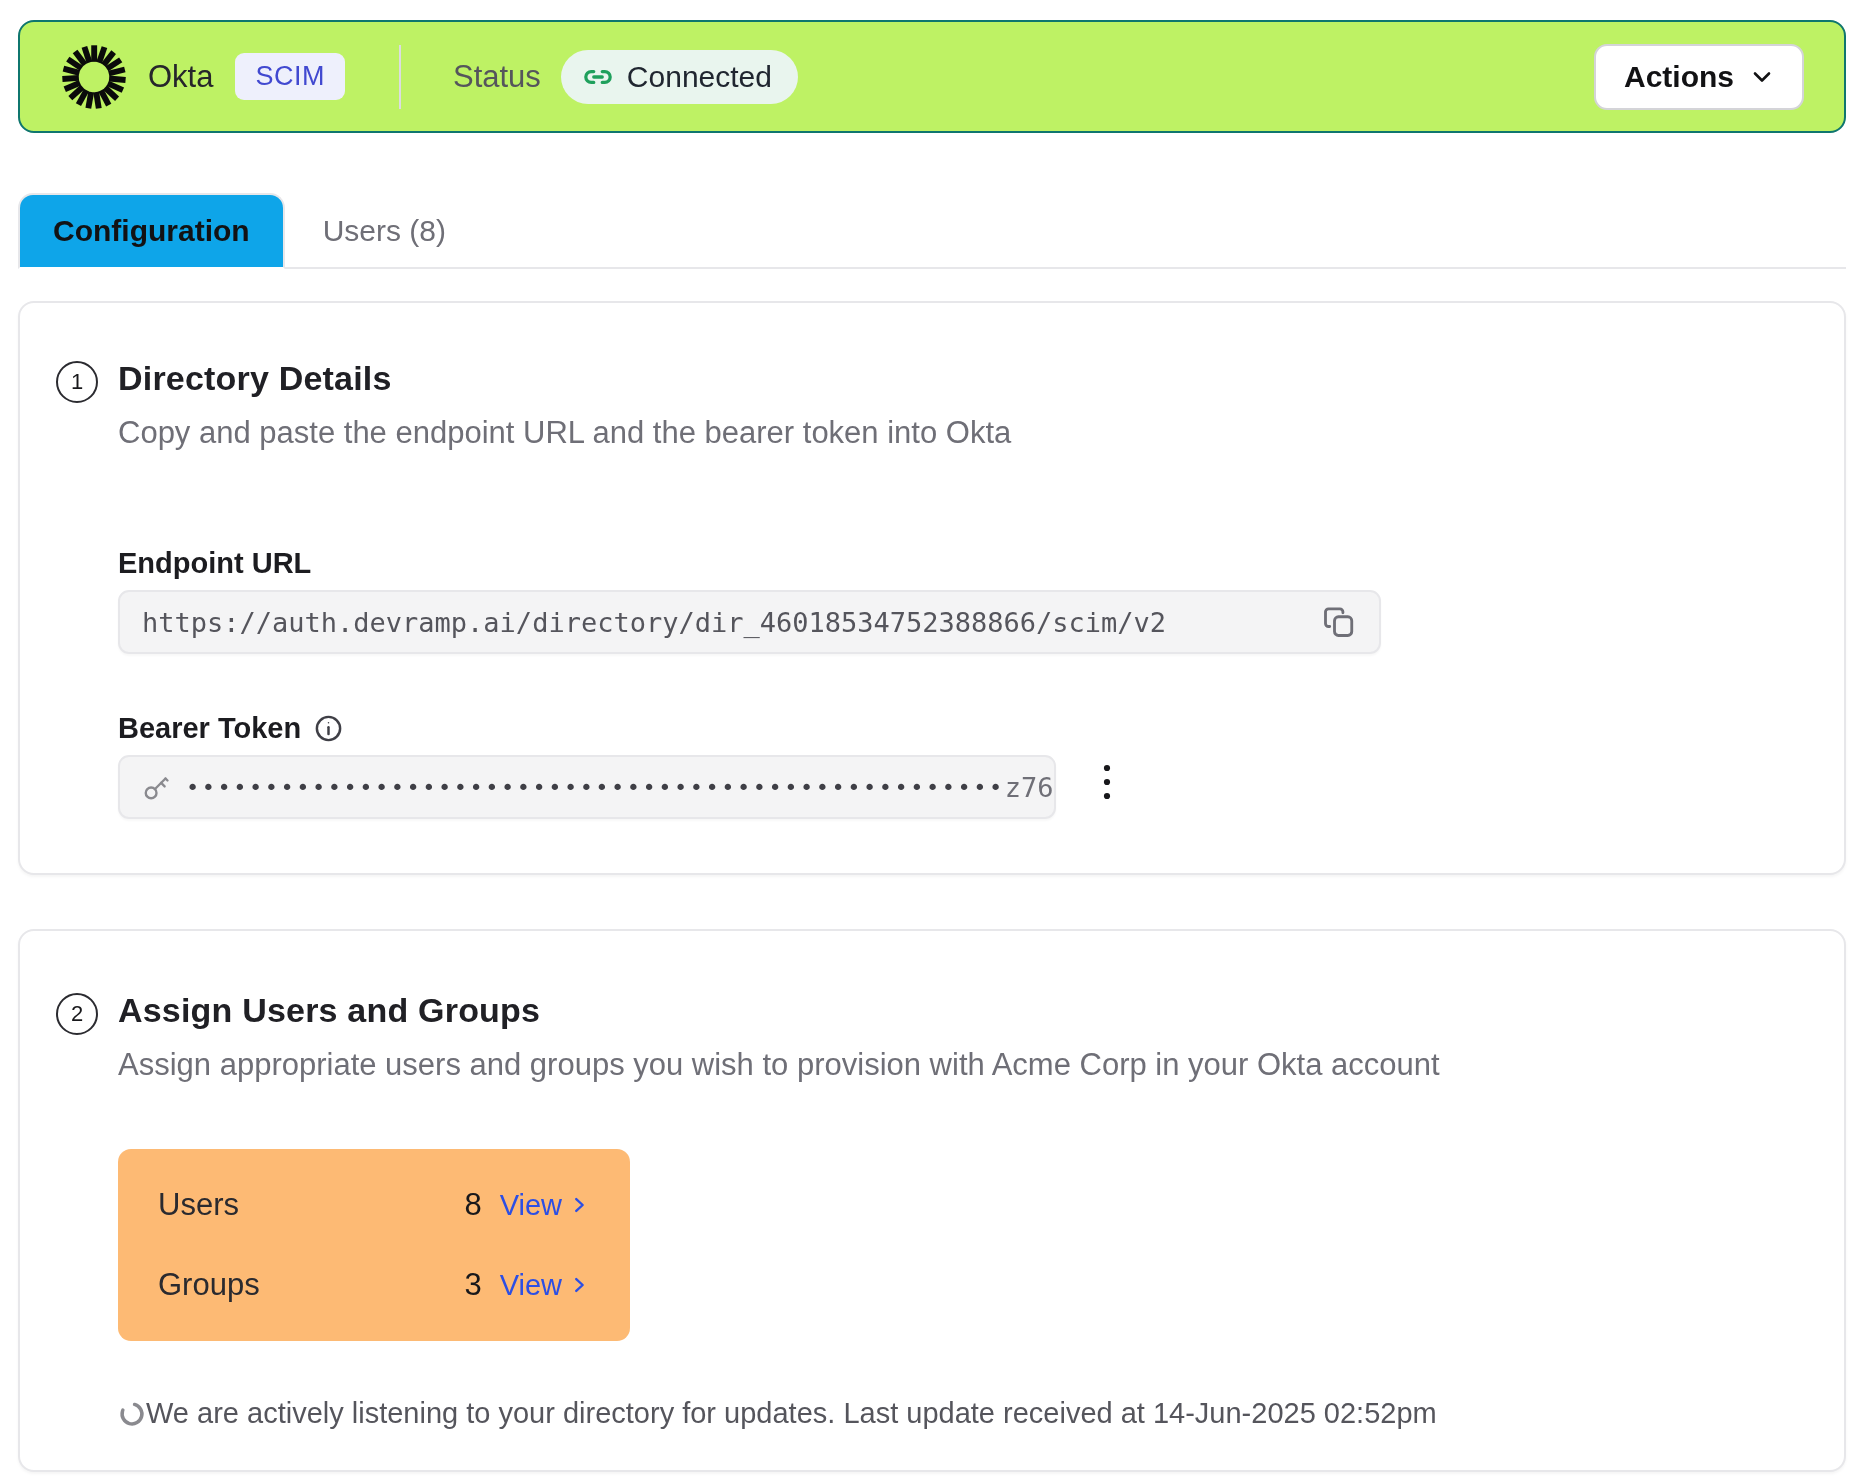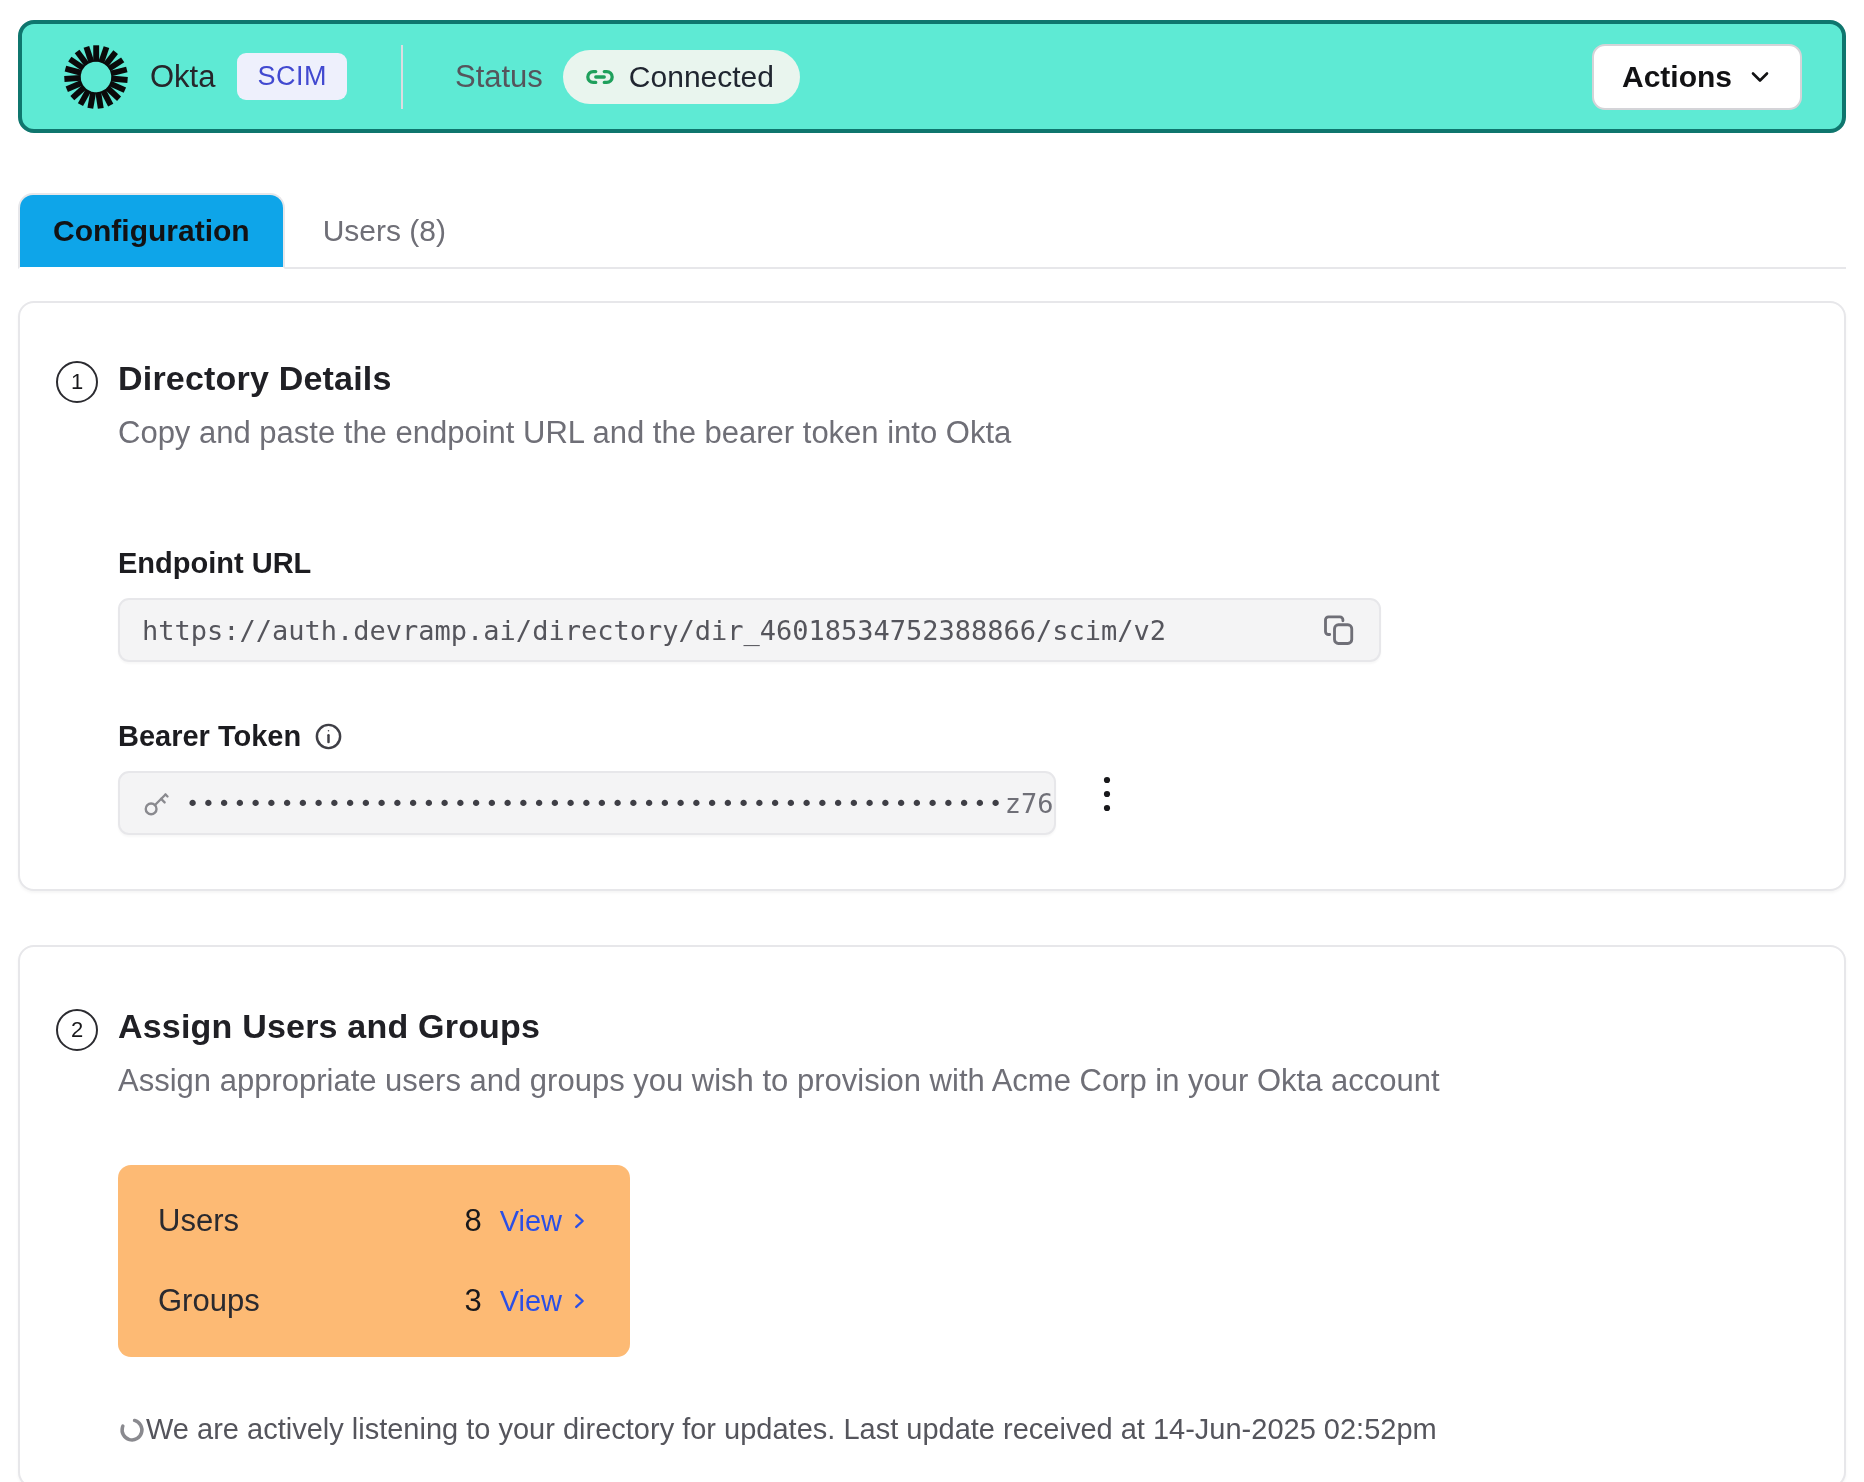--- a/index.html
+++ b/index.html
@@ -5,23 +5,23 @@
   * { margin:0; padding:0; box-sizing:border-box; }
   html,body { background:#ffffff; }
   body {
     width:1864px; height:1482px; overflow:hidden;
     font-family:"Liberation Sans", sans-serif; color:#18181b;
   }
   .page { width:1828px; margin:0 18px; padding-top:20px; }
 
   
   .header-card {
-    height:113px; border:4px solid #0f766e; border-radius:16px;
+    height:113px; border:2px solid #0f766e; border-radius:16px;
     display:flex; align-items:center; padding:0 40px;
-    background:#5eead4;
+    background:#bef264;
   }
   .okta-logo { width:68px; height:68px; flex:0 0 auto; margin-right:20px; }
   .provider-name { font-size:31px; color:#26262b; margin-right:22px; }
   .scim-badge {
     background:#eef0fc; color:#4149d0; font-size:27px; font-weight:500;
     padding:8px 20px; border-radius:9px; letter-spacing:.5px;
   }
   .v-divider { width:2px; height:64px; background:#dcdce0; margin:0 52px 0 54px; }
   .status-label { font-size:31px; color:#55555c; margin-right:20px; }
   .connected-pill {
@@ -65,21 +65,21 @@
   .head-texts { margin-left:20px; }
   .section-title { font-size:34px; font-weight:600; color:#202025; letter-spacing:.2px; }
   .section-subtitle { font-size:31px; color:#6f6f77; margin-top:17px; font-weight:400; }
 
   .fields { margin-left:62px; }
   .field-label { display:flex; align-items:center; gap:12px; font-size:29px; font-weight:700; color:#1c1c20; }
   .field-endpoint { margin-top:96px; }
   .field-bearer { margin-top:58px; }
 
   .input-box {
-    margin-top:18px; background:#f4f4f5; border:2px solid #e7e7ea; border-radius:11px;
+    margin-top:10px; background:#f4f4f5; border:2px solid #e7e7ea; border-radius:11px;
     box-shadow:0 2px 2px rgba(0,0,0,.03);
     height:64px; display:flex; align-items:center; padding:0 22px;
     font-family:"DejaVu Sans Mono", monospace; font-size:27px; color:#55555c;
     overflow:hidden; white-space:nowrap;
   }
   .endpoint-box { width:1263px; justify-content:space-between; }
   .bearer-row { display:flex; align-items:center; }
   .bearer-box { width:938px; }
   .copy-btn { display:flex; align-items:center; cursor:pointer; flex:0 0 auto; margin-left:20px; }
   .key-icon { flex:0 0 auto; margin-right:14px; }

